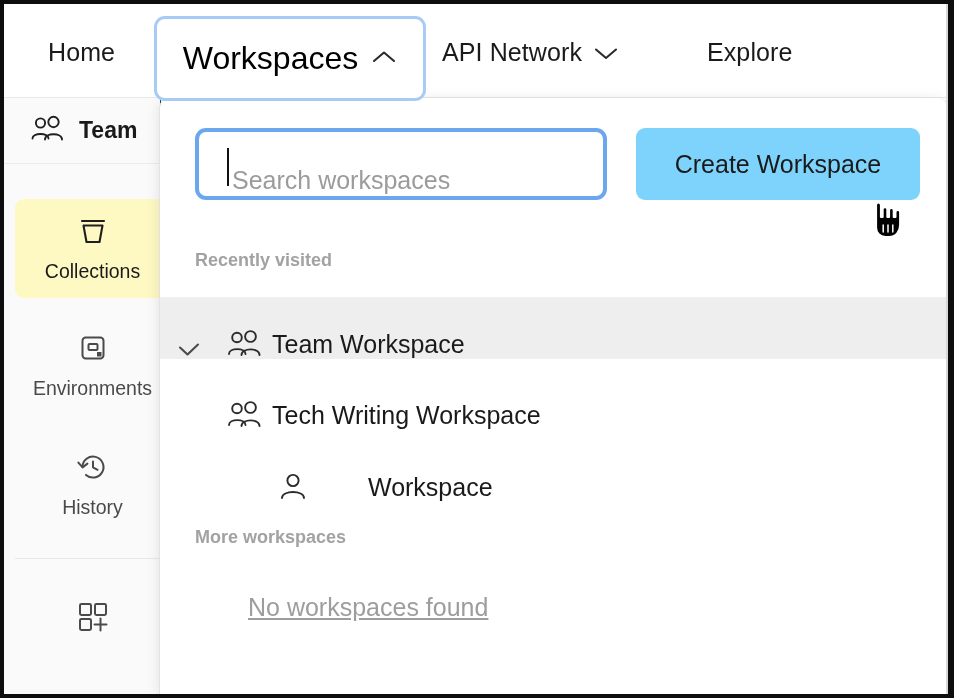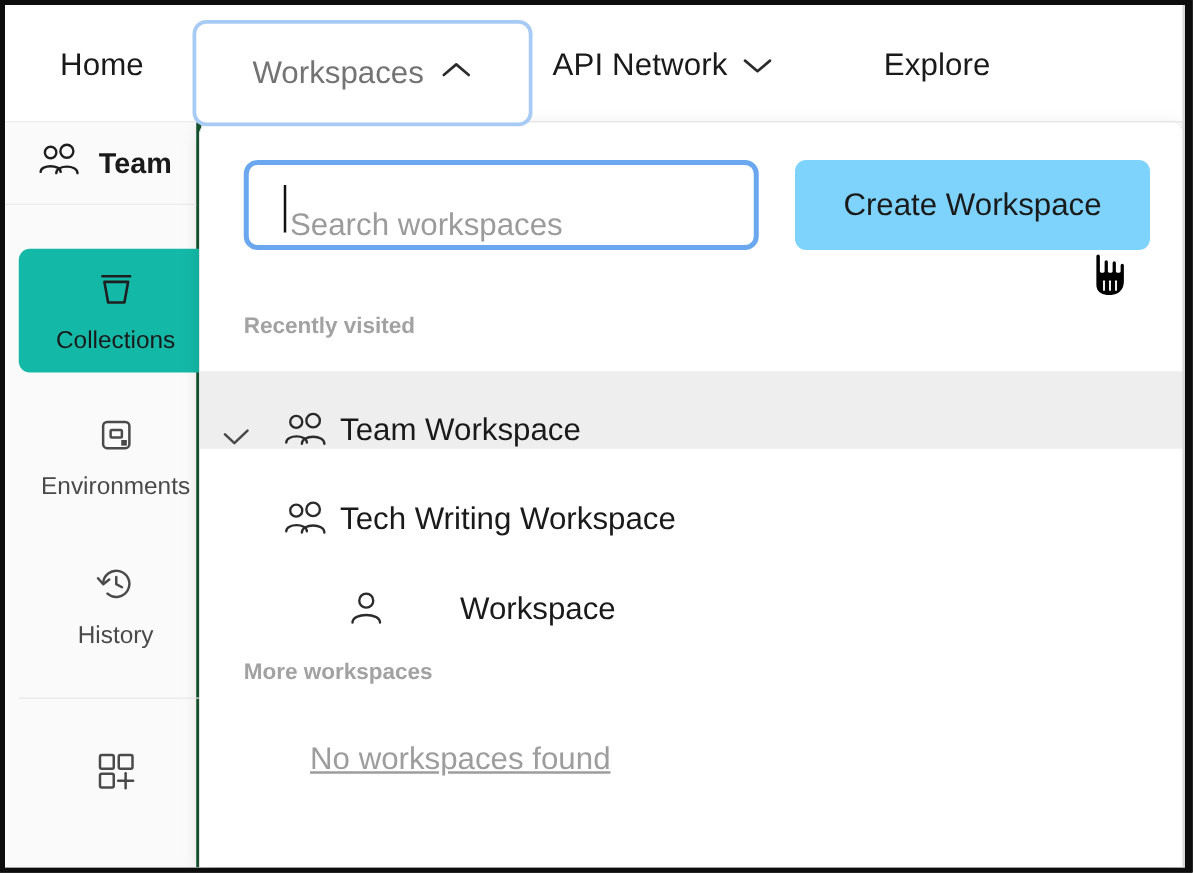--- a/index.html
+++ b/index.html
@@ -63,34 +63,34 @@
     border-radius: 11px;
     background: #ffffff;
     display: flex;
     align-items: center;
     justify-content: center;
     gap: 13px;
     cursor: pointer;
     z-index: 6;
   }
   #nav-workspaces .nav-label {
-    font-size: 25px;
-    color: #737373;
+    font-size: 32px;
+    color: #000000;
     white-space: nowrap;
   }
 
   .chev { display: block; }
 
   
   #sidebar {
     position: absolute;
     left: 0; top: 94px;
     width: 157px; height: 596px;
     background: #fafafa;
-    border-right: 4px solid #14532d;
+    border-right: 1px solid #14532d;
   }
 
   #sidebar-header {
     position: relative;
     height: 66px;
     border-bottom: 1px solid #ececec;
     display: flex;
     align-items: center;
     padding-left: 26px;
     gap: 13px;
@@ -114,21 +114,21 @@
     gap: 8px;
     cursor: pointer;
     border-radius: 9px;
   }
   .side-item .side-label {
     font-size: 19.5px;
     color: #4a4a4a;
     white-space: nowrap;
   }
   .side-item.active {
-    background: #14b8a6;
+    background: #fef9c3;
   }
   .side-item.active .side-label { color: #1a1a1a; }
 
   #side-collections { top: 101px; }
   #side-environments{ top: 218px; }
   #side-history     { top: 337px; }
 
   #sidebar-divider {
     position: absolute;
     left: 11px; top: 460px;

